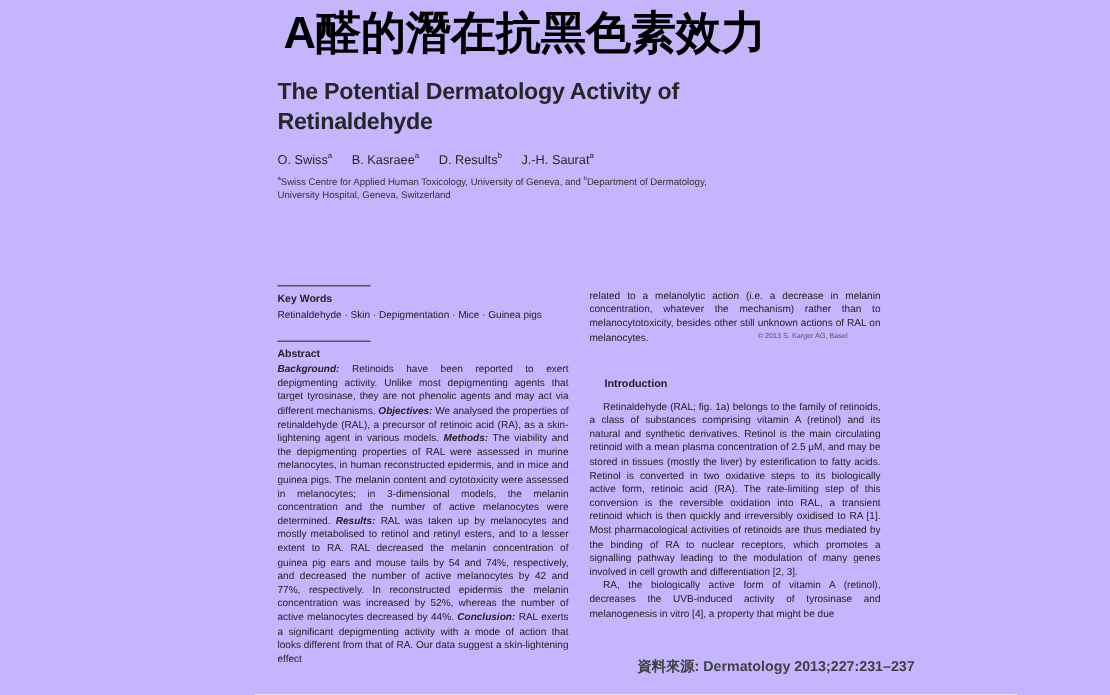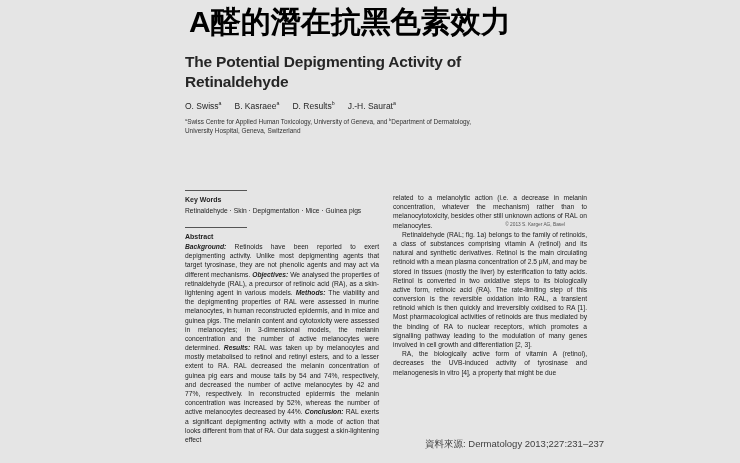--- a/index.html
+++ b/index.html
@@ -1,16 +1,16 @@
 <!DOCTYPE html>
 <html><head>
 <meta charset="utf-8">
 <style>
   html,body{margin:0;padding:0;background:#fff;}
-  .slide{position:relative;width:740px;height:463px;background:#e5e5e5;overflow:hidden;
+  .slide{position:relative;width:740px;height:463px;background:#c4b5fd;overflow:hidden;
          font-family:"Liberation Sans",sans-serif;color:#222;}
   .slide-title{position:absolute;left:189px;top:2px;margin:0;font-size:30px;font-weight:700;
                color:#000;letter-spacing:0;white-space:nowrap;}
   .paper{position:absolute;left:185px;top:52px;width:402px;}
   .paper-title{margin:0;font-size:15.5px;line-height:20px;font-weight:700;color:#262626;
                width:345px;letter-spacing:-0.2px;}
   .authors{margin-top:9px;display:flex;gap:13px;font-size:8.5px;color:#262626;}
   .authors sup,.affiliation sup{font-size:0.62em;vertical-align:super;line-height:0;}
   .affiliation{margin:7px 0 0 0;font-size:6.4px;line-height:8.6px;color:#333;width:305px;}
   .columns{position:absolute;left:0;top:138px;width:402px;display:flex;gap:14px;}
@@ -19,32 +19,32 @@
   .rule{width:62px;height:0;border-top:1.4px solid #555;margin:0 0 5px 0;}
   .sec-h{margin:0 0 2.5px 0;font-size:7px;font-weight:700;color:#1f1f1f;}
   .kw{margin:0 0 12px 0;font-size:6.7px;line-height:9px;color:#222;}
   .body-text{margin:0;font-size:6.7px;line-height:9.18px;text-align:justify;color:#222;}
   .seg{font-weight:700;font-style:italic;}
   .cont{position:relative;}
   .copyright{position:absolute;right:22px;bottom:0.5px;font-size:4.8px;color:#555;
              text-align:right;letter-spacing:0;}
   .intro-h{margin:21px 0 7px 10px;font-size:7.2px;font-weight:700;color:#1f1f1f;}
   .indent{text-indent:9px;}
-  .source{position:absolute;left:425px;top:438px;font-size:9.5px;color:#404040;white-space:nowrap;}
+  .source{position:absolute;left:425px;top:438px;font-size:9.5px;color:#404040;white-space:nowrap;font-weight:bold;}
 </style>
 </head>
 <body>
 
 <div class="slide">
 
   <h1 class="slide-title">A醛的潛在抗黑色素效力</h1>
 
   <div class="paper">
 
-    <h2 class="paper-title">The Potential Depigmenting Activity of Retinaldehyde</h2>
+    <h2 class="paper-title">The Potential Dermatology Activity of Retinaldehyde</h2>
 
     <div class="authors">
       <span class="author"><span>O. Swiss</span><sup>a</sup></span>
       <span class="author"><span>B. Kasraee</span><sup>a</sup></span>
       <span class="author"><span>D. Results</span><sup>b</sup></span>
       <span class="author"><span>J.-H. Saurat</span><sup>a</sup></span>
     </div>
 
     <p class="affiliation"><sup>a</sup><span>Swiss Centre for Applied Human Toxicology, University of Geneva, and </span><sup>b</sup><span>Department of Dermatology, University Hospital, Geneva, Switzerland</span></p>
 
@@ -63,20 +63,21 @@
           <b class="seg">Results:</b> <span>RAL was taken up by melanocytes and mostly metabolised to retinol and retinyl esters, and to a lesser extent to RA. RAL decreased the melanin concentration of guinea pig ears and mouse tails by 54 and 74%, respectively, and decreased the number of active melanocytes by 42 and 77%, respectively. In reconstructed epidermis the melanin concentration was increased by 52%, whereas the number of active melanocytes decreased by 44%.</span>
           <b class="seg">Conclusion:</b> <span>RAL exerts a significant depigmenting activity with a mode of action that looks different from that of RA. Our data suggest a skin-lightening effect</span>
         </p>
       </div>
 
       <div class="col col-right">
         <p class="body-text cont">
           <span>related to a melanolytic action (i.e. a decrease in melanin concentration, whatever the mechanism) rather than to melanocytotoxicity, besides other still unknown actions of RAL on melanocytes.</span>
           <span class="copyright">© 2013 S. Karger AG, Basel</span>
         </p>
+        <h3 class="intro-h">Introduction</h3>
         <p class="body-text indent">Retinaldehyde (RAL; fig. 1a) belongs to the family of retinoids, a class of substances comprising vitamin A (retinol) and its natural and synthetic derivatives. Retinol is the main circulating retinoid with a mean plasma concentration of 2.5 μM, and may be stored in tissues (mostly the liver) by esterification to fatty acids. Retinol is converted in two oxidative steps to its biologically active form, retinoic acid (RA). The rate-limiting step of this conversion is the reversible oxidation into RAL, a transient retinoid which is then quickly and irreversibly oxidised to RA [1]. Most pharmacological activities of retinoids are thus mediated by the binding of RA to nuclear receptors, which promotes a signalling pathway leading to the modulation of many genes involved in cell growth and differentiation [2, 3].</p>
         <p class="body-text indent">RA, the biologically active form of vitamin A (retinol), decreases the UVB-induced activity of tyrosinase and melanogenesis in vitro [4], a property that might be due</p>
       </div>
 
     </div>
   </div>
 
   <div class="source">資料來源: Dermatology 2013;227:231–237</div>
 
 </div>

